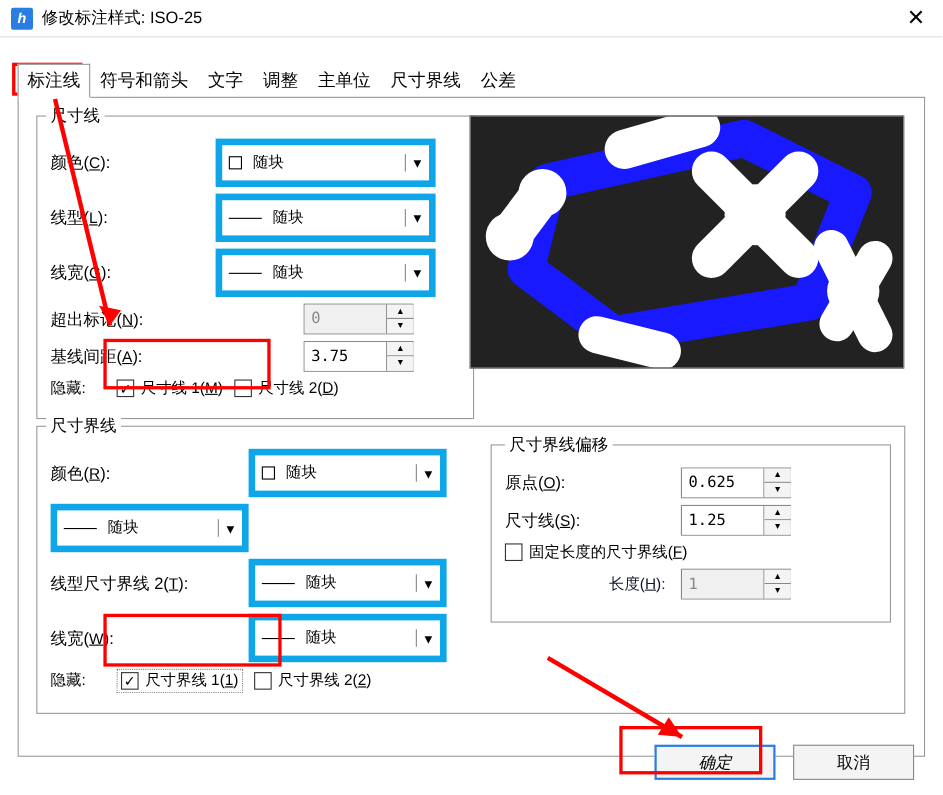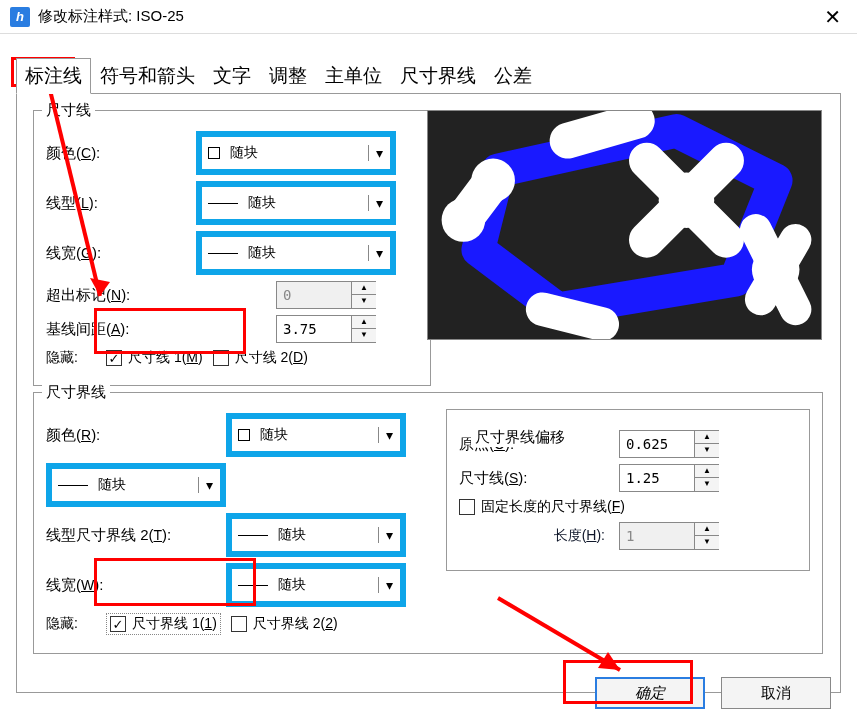--- a/index.html
+++ b/index.html
@@ -2,21 +2,21 @@
 <html><head>
 <meta charset="utf-8">
 <style>
 * { box-sizing: border-box; margin: 0; padding: 0; font-family: "Microsoft YaHei", SimSun, sans-serif; font-size: 14px; }
 body { background: #fff; width: 857px; height: 723px; position: relative; }
 .titlebar { height: 34px; display: flex; align-items: center; padding: 0 10px; border-bottom: 1px solid #ddd; }
 .titlebar .icon { width: 20px; height: 20px; background: #2a7de1; border-radius: 2px; display:flex; align-items:center; justify-content:center; color:#fff; font-style: italic; font-weight:bold; font-size:13px; margin-right:8px;}
 .titlebar .title { flex: 1; font-size: 15px; }
 .titlebar .close { font-size: 20px; padding: 0 6px; cursor: pointer; }
 .tabs { display: flex; margin: 24px 0 0 16px; }
-.tab { padding: 4px 8px; background: #fff; border:1px solid transparent; cursor: pointer; font-size: 19px;}
+.tab { padding: 4px 8px; background: #fff; border:1px solid transparent; cursor: pointer; font-size: 16px;}
 .tab.active { border:1px solid #999; border-bottom: 1px solid #fff; position: relative; z-index: 2;}
 .panel { border: 1px solid #999; margin: -1px 16px 0 16px; padding: 10px; position: relative; height: 600px;}
 .groupbox { border: 1px solid #999; margin: 6px; padding: 14px 12px 12px 12px; position: relative; }
 .groupbox > .legend { position: absolute; top: -10px; left: 8px; background: #fff; padding: 0 4px; font-size: 15px;}
 .row { display: flex; align-items: center; margin: 6px 0; }
 .lbl { width: 150px; font-size: 15px;}
 .lbl2 { width: 110px; font-size: 15px;}
 .combo { display: flex; align-items: center; border: 6px solid #0ea5e9; height: 44px; width: 200px; background: #fff; }
 .combo .swatch { width: 12px; height: 12px; border:1px solid #000; margin: 0 6px;}
 .combo .lineicon { width: 30px; border-top:1px solid #000; margin: 0 6px;}
@@ -37,21 +37,21 @@
 .btn { width: 110px; height: 32px; border:1px solid #888; background:#f4f4f4; cursor:pointer; font-size:15px;}
 .btn.primary { border:2px solid #2a7de1;font-style:italic; }
 .redbox { border:3px solid red; position:absolute; pointer-events:none;}
 .redarrow { position:absolute; pointer-events:none;}
 .underline-mn { text-decoration: underline; }
 .groupbox.top { width: 398px; }
 .groupbox.bot { width: 790px; display:flex;}
 .bot-left { width: 400px;}
 .bot-right { flex:1;}
 .innergroup { border:1px solid #999; padding: 14px 12px; position:relative; margin-top:2px;}
-.innergroup > .legend { position:absolute; top:-10px; left:24px; background:#fff; padding:0 4px; font-size:15px;margin-top:28px;}
+.innergroup > .legend { position:absolute; top:-10px; left:12px; background:#fff; padding:0 4px; font-size:15px;}
 .disabled-lbl { color:#0f172a; }
 </style>
 </head>
 <body>
 
 <div class="titlebar">
   <div class="icon">h</div>
   <div class="title">修改标注样式: ISO-25</div>
   <div class="close">✕</div>
 </div>

